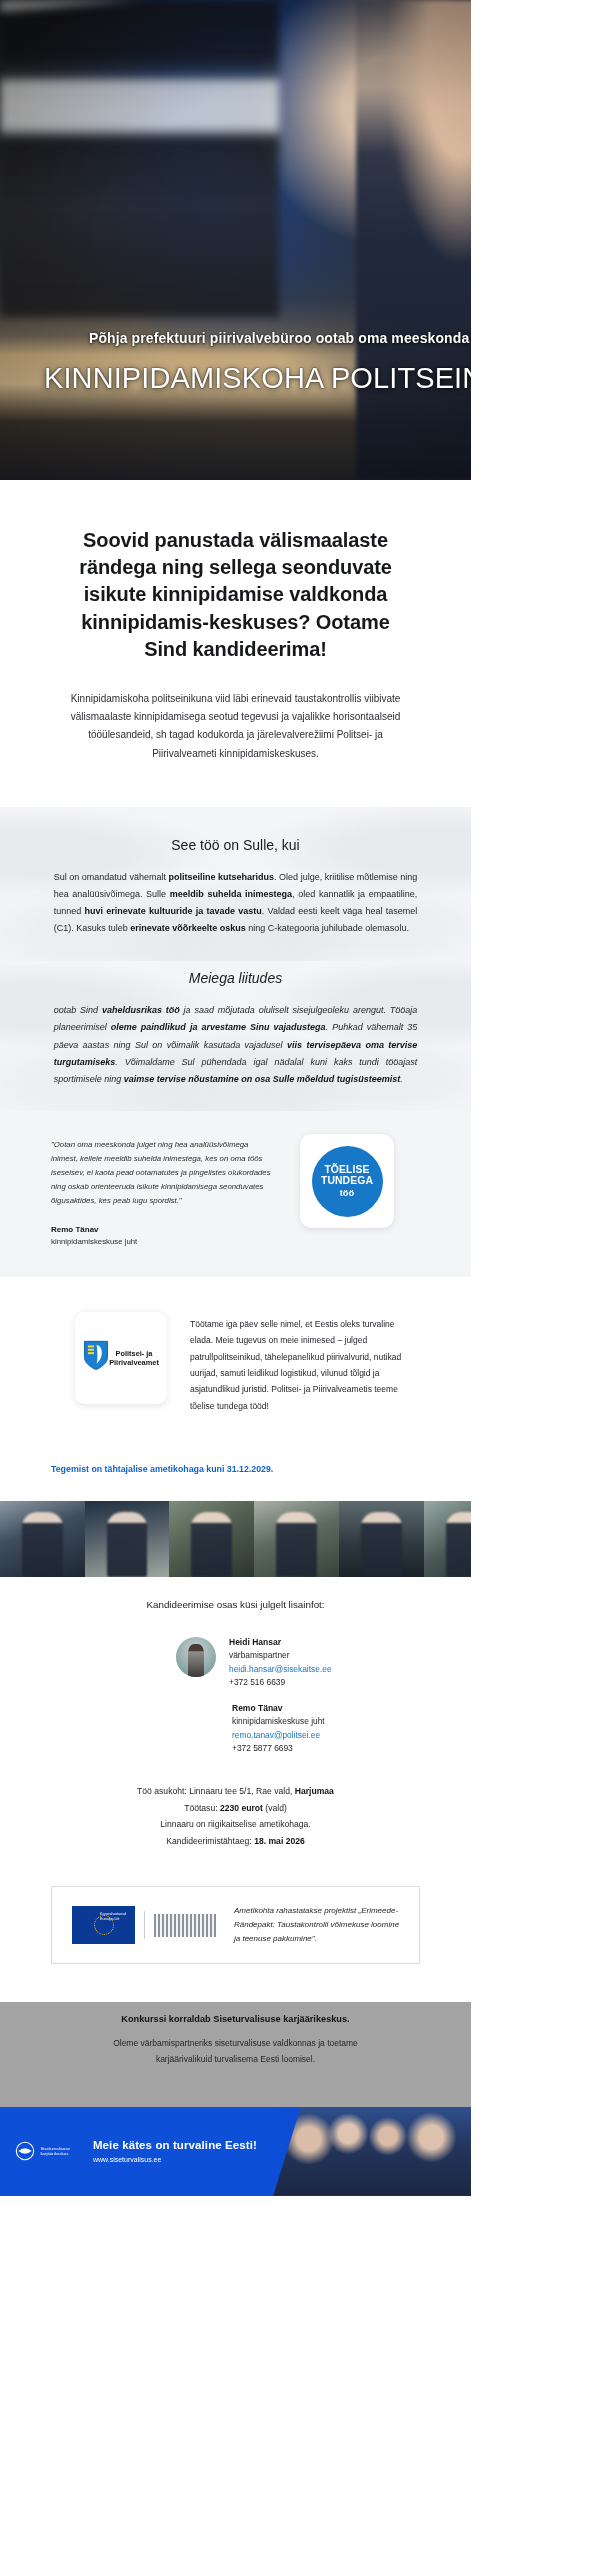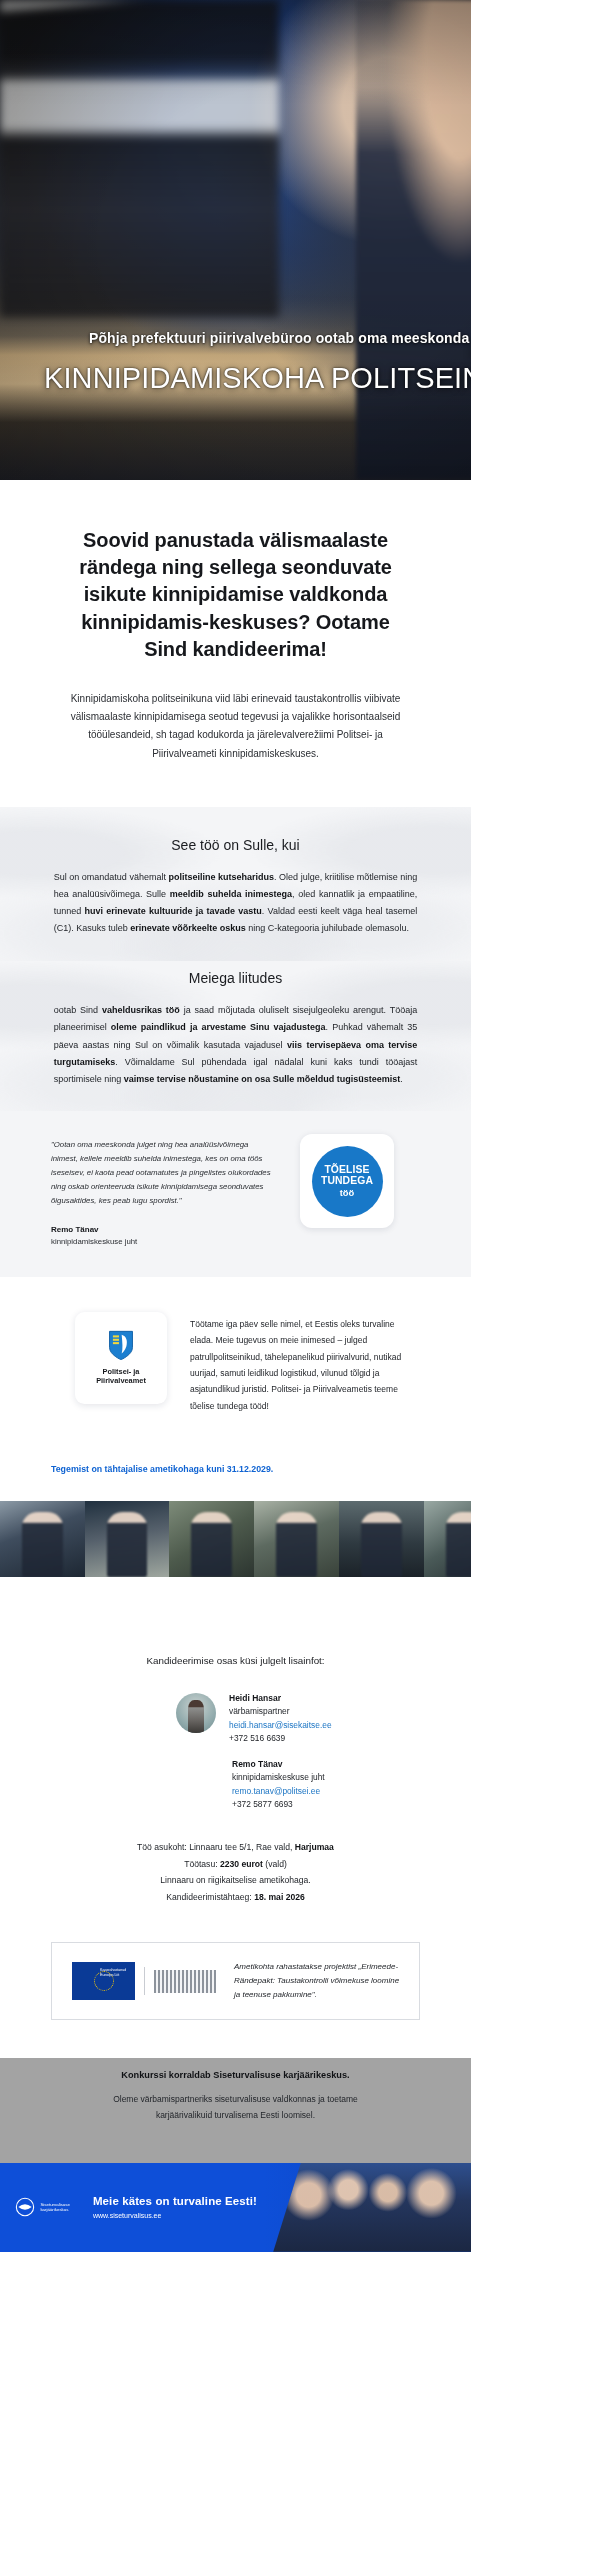--- a/index.html
+++ b/index.html
@@ -113,21 +113,21 @@
     color: #2b2e33;
   }
 
   
   .grey {
     position: relative;
     background: #f4f5f7;
     padding: 30px 51px 23px;
     overflow: hidden;
   }
-  .grey + .grey { padding-top: 9.4px; }
+  .grey + .grey { padding-top: 9.4px; font-style: italic; }
   .watermark {
     position: absolute;
     inset: 0;
     opacity: .5;
     pointer-events: none;
     background:
       radial-gradient(ellipse at 8% 30%, rgba(215,218,224,0.85) 0 14%, rgba(215,218,224,0) 30%),
       radial-gradient(ellipse at 92% 28%, rgba(215,218,224,0.85) 0 14%, rgba(215,218,224,0) 30%),
       radial-gradient(ellipse at 50% 90%, rgba(215,218,224,0.7) 0 18%, rgba(215,218,224,0) 38%),
       radial-gradient(ellipse at 22% 82%, rgba(219,222,228,0.6) 0 12%, rgba(219,222,228,0) 28%),
@@ -199,21 +199,21 @@
     padding: 35px 51px 38px;
     display: flex;
     gap: 23px;
     align-items: flex-start;
   }
   .ppa-card {
     width: 92px; height: 92px;
     background: #fff;
     border-radius: 9.4px;
     box-shadow: 0 1.3px 7.4px rgba(20,30,60,0.11);
-    display: flex; flex-direction: column;
+    display: flex; flex-direction: row;
     align-items: center; justify-content: center;
     flex: 0 0 auto;
     margin-left: 24px;
   }
   .ppa-shield { width: 26px; height: 31px; margin-bottom: 5.4px; }
   .ppa-card .cap {
     font-size: 7.4px; font-weight: 700; color: #16181c;
     text-align: center; line-height: 1.28;
   }
   .ppa-text {
@@ -261,21 +261,21 @@
     font-size: 3.6px;
     font-weight: 700;
     line-height: 1.15;
     display: flex; flex-direction: column;
     align-items: center; justify-content: center;
     text-align: center;
     padding-top: 2px;
   }
 
   
-  .contacts { background: #fff; padding: 78px 51px 0; }
+  .contacts { background: #fff; padding: 22px 51px 0; }
   .contacts .headline {
     text-align: center;
     font-size: 9.8px;
     color: #1a1c20;
     margin-bottom: 27px;
   }
   .contact-row { display: flex; gap: 13px; padding-left: 125px; }
   .avatar {
     width: 40px; height: 40px; border-radius: 50%;
     flex: 0 0 auto;

